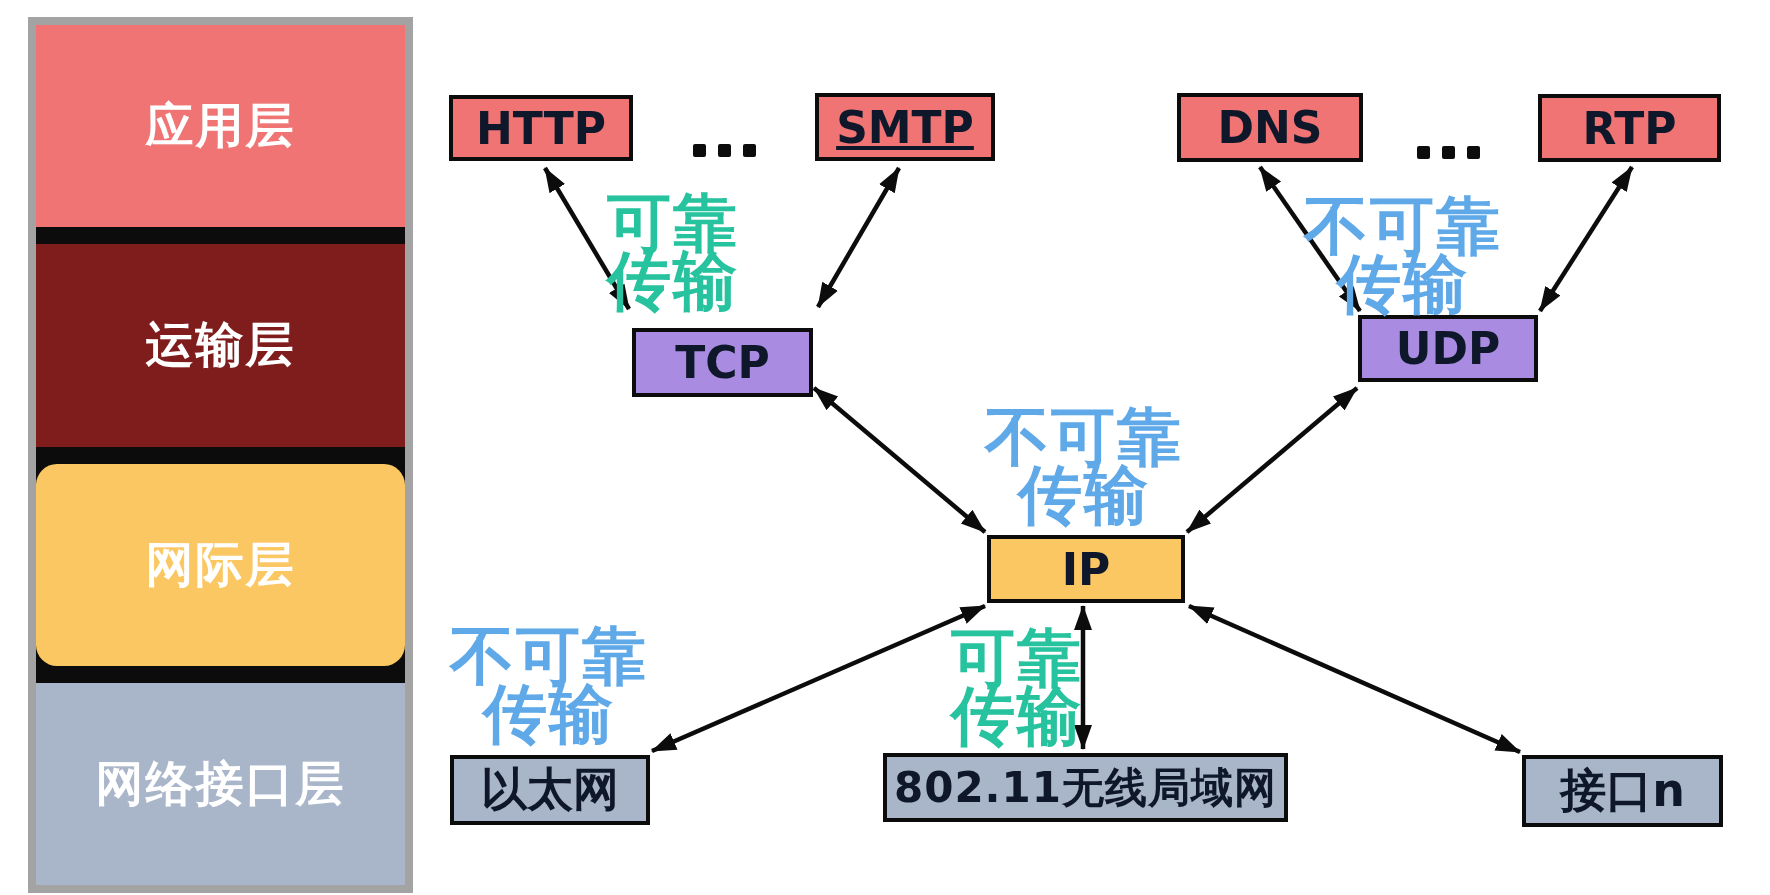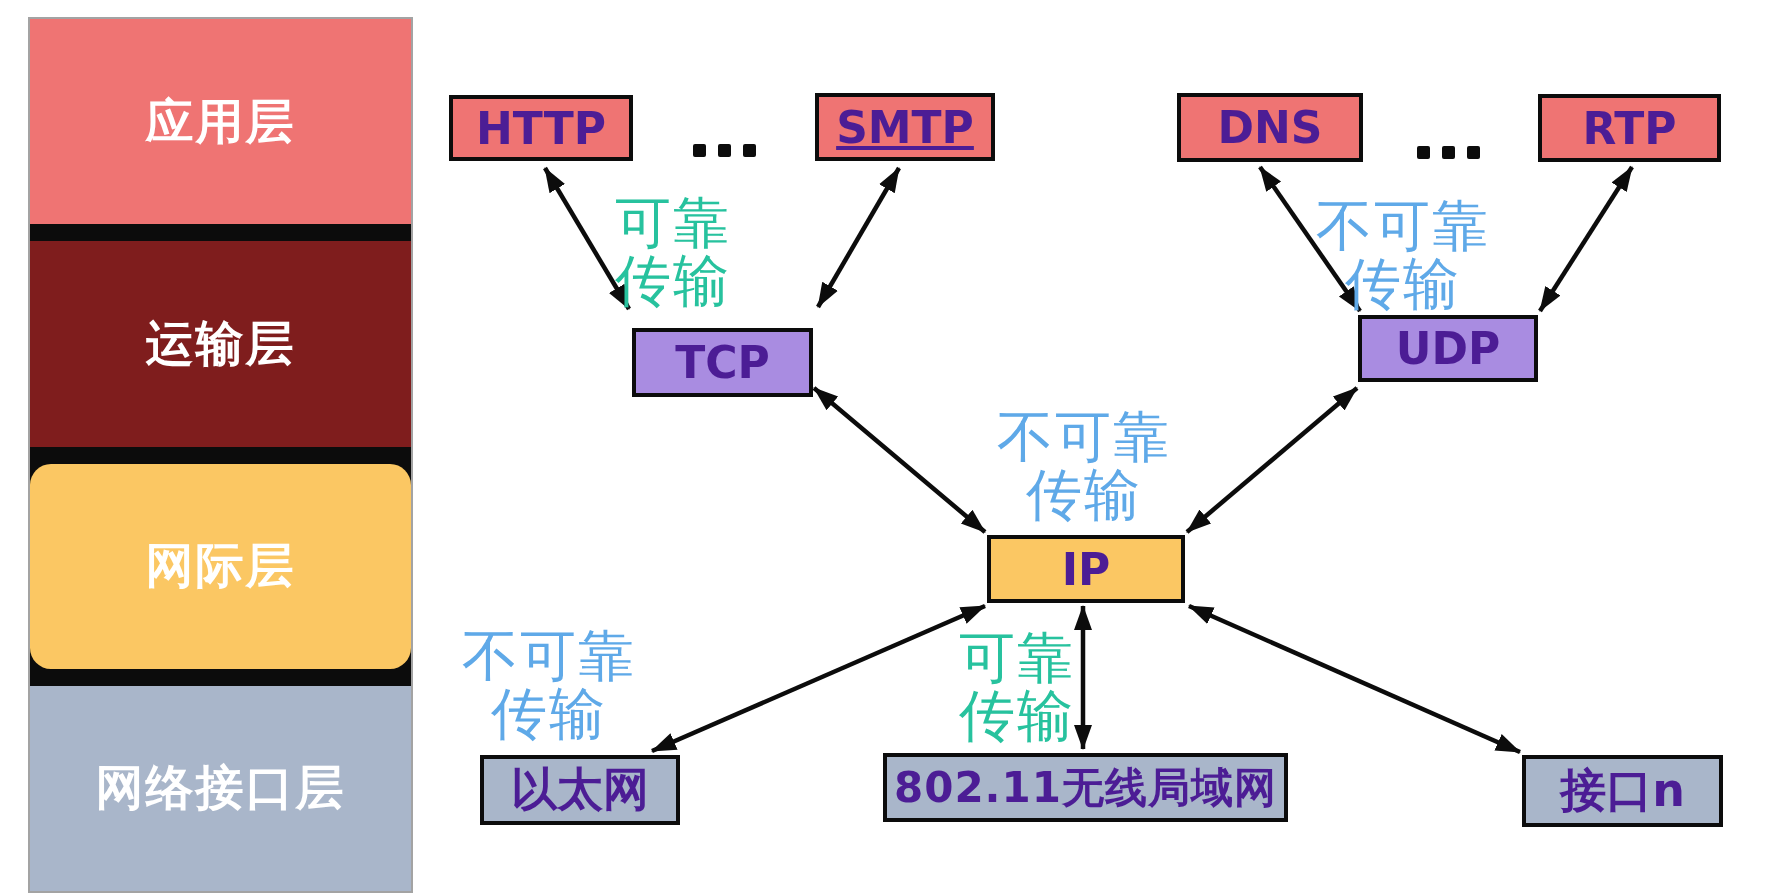--- a/index.html
+++ b/index.html
@@ -8,53 +8,53 @@
     background:#ffffff;
     position:relative;
     overflow:hidden;
     font-family:"DejaVu Sans","Liberation Sans",sans-serif;
   }
   .canvas{position:absolute;inset:0;}
 
   
   .stack{
     position:absolute;left:28px;top:17px;width:385px;height:876px;
-    box-sizing:border-box;border:2px solid #a3a3a3;background:#0c0c0c;
+    box-sizing:border-box;border:8px solid #a3a3a3;background:#0c0c0c;
     display:flex;flex-direction:column;gap:17px;
   }
   .layer{
     flex:1;display:flex;align-items:center;justify-content:center;
     color:#ffffff;font-weight:bold;font-size:48px;letter-spacing:2px;
   }
 
   
   .pbox{
     position:absolute;box-sizing:border-box;border:4px solid #0c0c0c;
     display:flex;align-items:center;justify-content:center;
-    color:#4c1d95;font-weight:bold;font-size:44px;
+    color:#0f172a;font-weight:bold;font-size:44px;
     white-space:nowrap;
   }
   .pbox.cjk{font-size:46px;}
   .pbox.long{font-size:42px;letter-spacing:1px;}
 
   #box-http{left:449px;top:95px;width:184px;height:66px;}
   #box-smtp{left:815px;top:93px;width:180px;height:68px;text-decoration:underline;}
   #box-dns{left:1177px;top:93px;width:186px;height:69px;text-align:right;}
   #box-rtp{left:1538px;top:94px;width:183px;height:68px;}
   #box-tcp{left:632px;top:313px;width:181px;height:69px;}
   #box-udp{left:1358px;top:315px;width:180px;height:67px;}
   #box-ip{left:987px;top:535px;width:198px;height:68px;}
-  #box-ethernet{left:450px;top:755px;width:200px;height:70px;margin-left:30px;}
+  #box-ethernet{left:450px;top:755px;width:200px;height:70px;}
   #box-wlan{left:883px;top:753px;width:405px;height:69px;}
   #box-interface-n{left:1522px;top:755px;width:201px;height:72px;}
 
   
   .caption{
     position:absolute;width:240px;text-align:center;
-    font-weight:400;font-size:56px;line-height:58px;letter-spacing:2px;
+    font-weight:700;font-size:64px;line-height:58px;letter-spacing:2px;
   }
   #cap-reliable-top{left:553px;top:194px;}
   #cap-unreliable-right{left:1283px;top:197px;}
   #cap-unreliable-middle{left:964px;top:408px;}
   #cap-unreliable-bottom-left{left:429px;top:627px;}
   #cap-reliable-bottom{left:897px;top:629px;}
 
   
   .dots{position:absolute;display:flex;gap:12px;}
   .dots .dot{width:13px;height:13px;background:#0c0c0c;border-radius:2px;}

